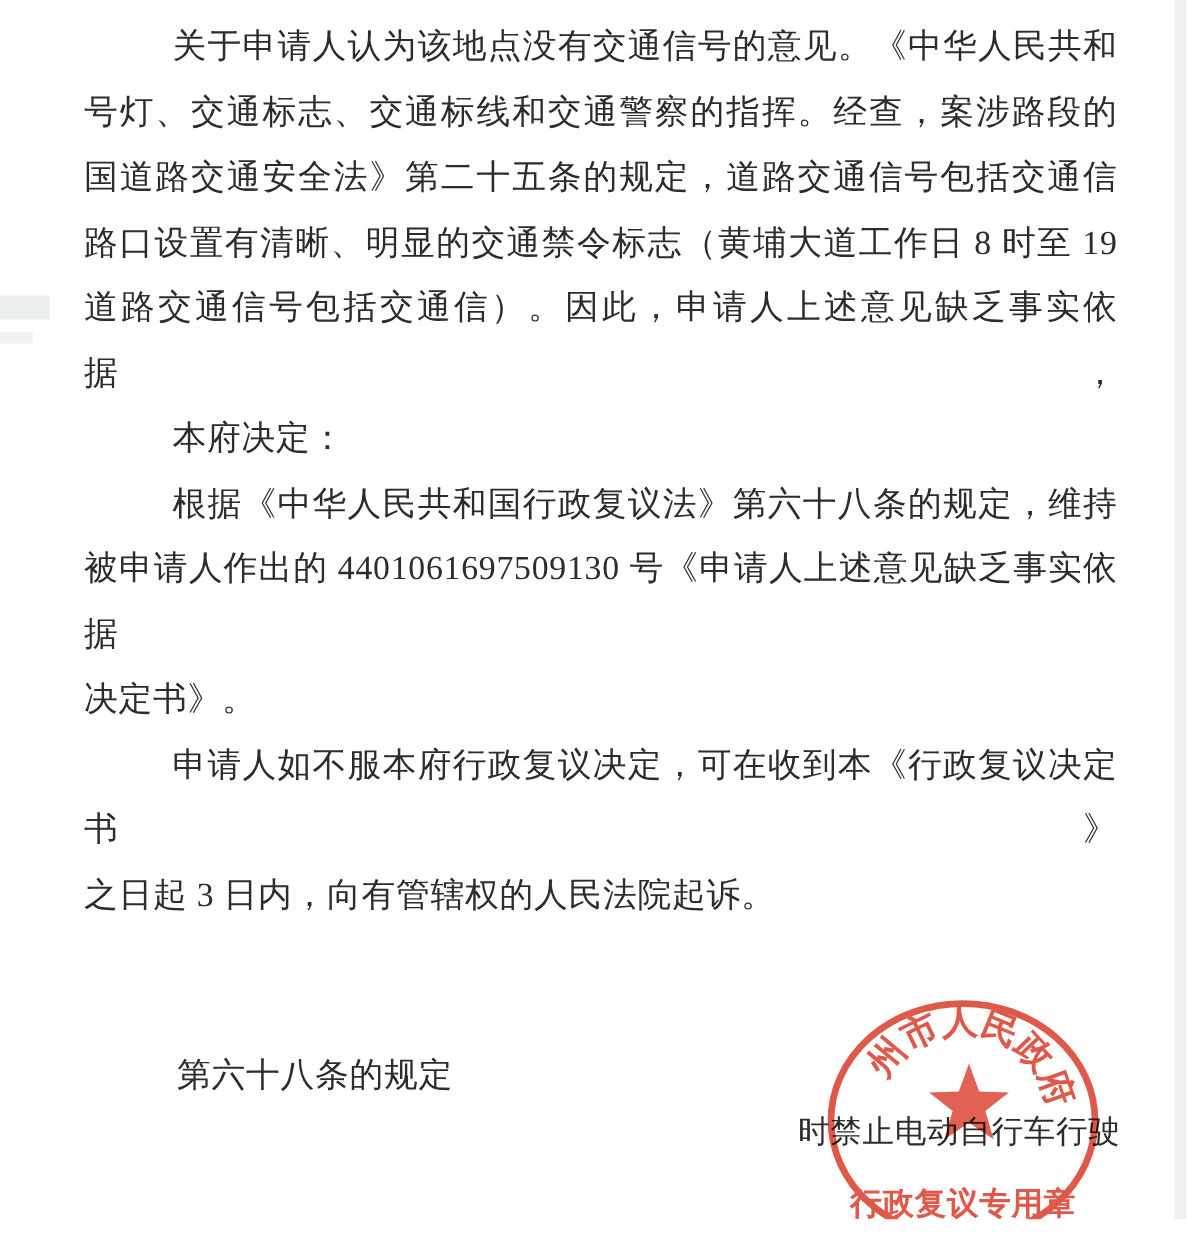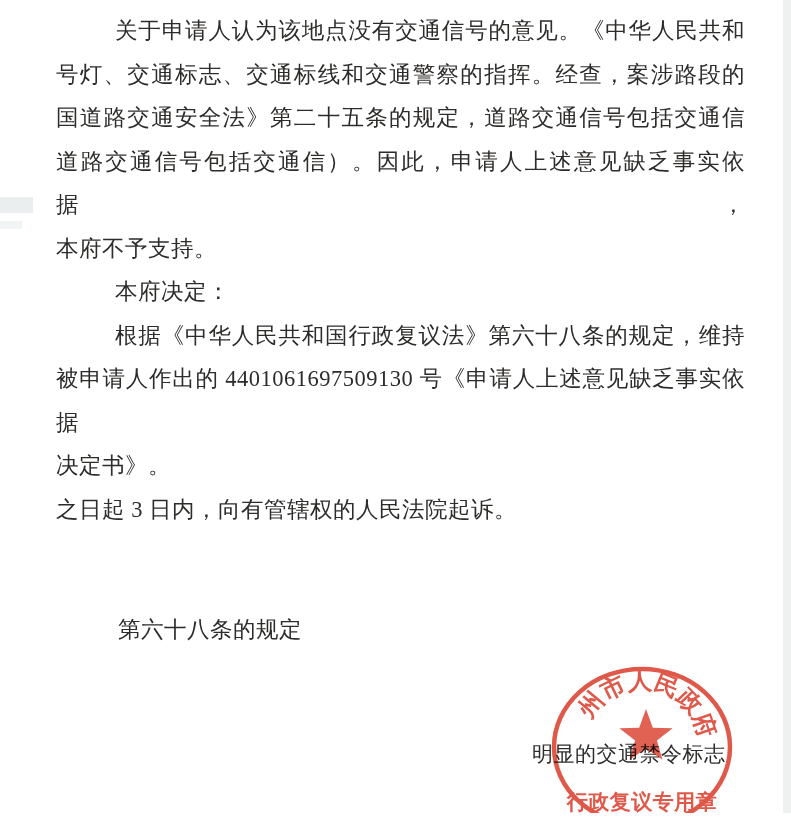--- a/index.html
+++ b/index.html
@@ -76,31 +76,32 @@
   <div class="artifact art-left"></div>
   <div class="artifact art-smudge"></div>
   <div class="artifact art-b1"></div>
   <div class="artifact art-b2"></div>
   <div class="artifact art-b3"></div>
 
   <div class="doc-body">
     <div class="line indent fill">关于申请人认为该地点没有交通信号的意见。《中华人民共和</div>
     <div class="line fill">号灯、交通标志、交通标线和交通警察的指挥。经查，案涉路段的</div>
     <div class="line fill">国道路交通安全法》第二十五条的规定，道路交通信号包括交通信</div>
+    <div class="line fill">路口设置有清晰、明显的交通禁令标志（黄埔大道工作日 8 时至 19</div>
     <div class="line fill">道路交通信号包括交通信）。因此，申请人上述意见缺乏事实依据，</div>
-    <div class="line">本府不予支持。</div>
     <div class="line indent heading">本府决定：</div>
     <div class="line indent fill">根据《中华人民共和国行政复议法》第六十八条的规定，维持</div>
     <div class="line fill">被申请人作出的 4401061697509130 号《申请人上述意见缺乏事实依据</div>
     <div class="line">决定书》。</div>
+    <div class="line indent fill">申请人如不服本府行政复议决定，可在收到本《行政复议决定书》</div>
     <div class="line">之日起 3 日内，向有管辖权的人民法院起诉。</div>
     <div class="line note">第六十八条的规定</div>
   </div>
 
-  <div class="date">明显的交通禁令标志</div>
+  <div class="date">时禁止电动自行车行驶</div>
 
   <svg class="seal" viewBox="0 0 184 170" xmlns="http://www.w3.org/2000/svg">
     <ellipse cx="92" cy="83" rx="88" ry="78" fill="none" stroke-width="4.5" stroke="#dd4b3a"></ellipse>
     <polygon points="96,45 102.8,63.7 122.6,64.3 106.9,76.6 112.5,95.7 96,84.5 79.5,95.7 85.1,76.6 69.4,64.3 89.2,63.7" fill-opacity="0.95" fill="#dd4b3a"></polygon>
     <path id="sealArc" d="M 40.8 55.8 A 58 58 0 0 1 149.8 77.9" fill="none" stroke="none"></path>
     <text class="seal-arc-text" fill="#dd4b3a">
       <textPath href="#sealArc" startOffset="0" textLength="146" lengthAdjust="spacing">州市人民政府</textPath>
     </text>
     <text class="seal-bottom-text" x="92" y="145" text-anchor="middle" fill="#dd4b3a">行政复议专用章</text>
   </svg>

